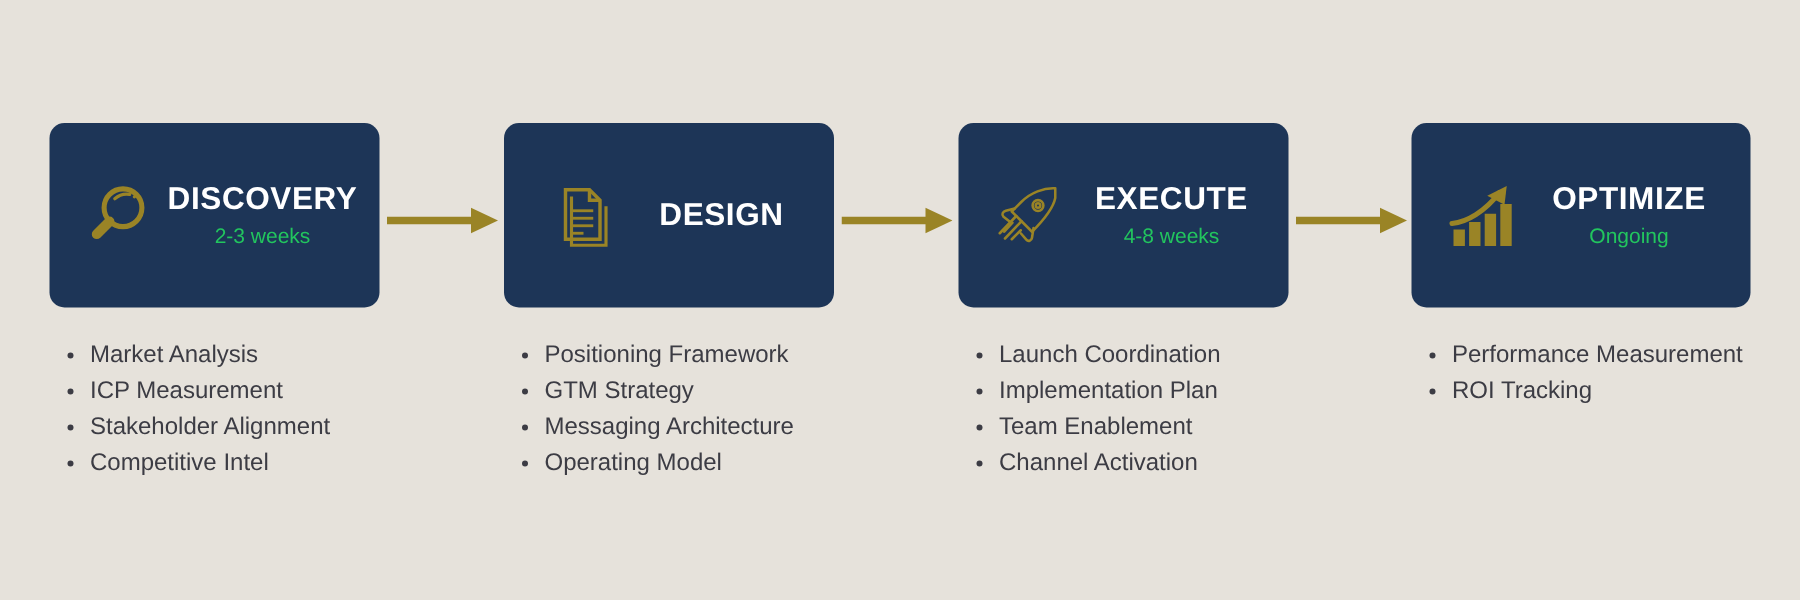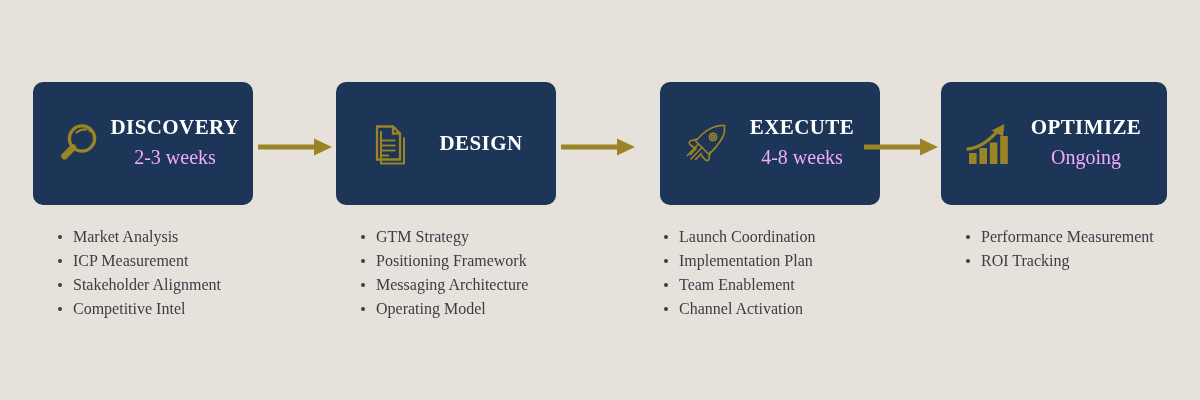--- a/index.html
+++ b/index.html
@@ -11,21 +11,20 @@
     height: 400px;
     background: #e6e2db;
     font-family: "Liberation Sans", sans-serif;
     overflow: hidden;
   }
 
   #diagram {
     position: relative;
     width: 1200px;
     height: 400px;
-    font-family: Liberation Serif, serif;
   }
 
   
   .phase {
     position: absolute;
     top: 82px;
   }
 
   .card {
     position: relative;
@@ -60,33 +59,33 @@
   .card-title {
     color: #ffffff;
     font-size: 21px;
     font-weight: bold;
     letter-spacing: 0.4px;
     line-height: 1.1;
     white-space: nowrap;
   }
 
   .card-duration {
-    color: #f0abfc;
-    font-size: 20px;
+    color: #22c55e;
+    font-size: 14px;
     font-weight: normal;
     line-height: 1.35;
     margin-top: 4px;
     white-space: nowrap;
   }
 
   
   .bullets {
     position: absolute;
     top: 143px;
-    left: 13px;
+    left: 0;
     list-style: none;
     margin: 0;
     padding: 0;
   }
   .bullets li {
     position: relative;
     color: #3c3c44;
     font-size: 16px;
     line-height: 24px;
     padding-left: 27px;
@@ -157,36 +156,36 @@
           <line x1="17.5" y1="25.5" x2="31.5" y2="25.5" stroke-width="1.9"></line>
           <line x1="17.5" y1="30.5" x2="31.5" y2="30.5" stroke-width="1.9"></line>
           <line x1="17.5" y1="35.5" x2="25" y2="35.5" stroke-width="1.9"></line>
         </svg>
       </div>
       <div class="card-text">
         <div class="card-title">DESIGN</div>
       </div>
     </div>
     <ul class="bullets">
+      <li>Positioning Framework</li>
       <li>GTM Strategy</li>
-      <li>Positioning Framework</li>
       <li>Messaging Architecture</li>
       <li>Operating Model</li>
     </ul>
   </div>
 
   <div class="connector" style="left:561px; width:74px;">
     <svg width="74" height="20" viewBox="0 0 74 20">
       <line x1="0" y1="10" x2="58" y2="10" stroke="#9a8426" stroke-width="5"></line>
       <polygon points="56,1.5 74,10 56,18.5" fill="#9a8426"></polygon>
     </svg>
   </div>
 
   <div class="phase" style="left:639px; width:220px;">
-    <div class="card" style="width:220px;margin-left:21px;">
+    <div class="card" style="width:220px;">
       <div class="card-icon">
         <svg width="50" height="50" viewBox="0 0 50 50" fill="none" stroke="#9a8426" stroke-width="1.7" stroke-linecap="round" stroke-linejoin="round">
           <path d="M43.5 6.5 C36 6 27 9.5 21 15.5 L14.5 22 L19.5 27 L28 35.5 C34 29.5 42 20.5 43.5 13 Z"></path>
           <circle cx="32" cy="18" r="3.6"></circle>
           <circle cx="32" cy="18" r="1.5"></circle>
           <path d="M16.5 20 L10.5 21.5 C8.5 22 7.5 24 9 25.5 L13.5 29"></path>
           <path d="M29 33 L28 39.5 C27.7 41.5 25.5 42.3 24.2 40.8 L20.5 36.5"></path>
           <path d="M17.5 25 L6.5 36.5"></path>
           <path d="M21 28.5 L10 40"></path>
           <path d="M15 29.5 L9.5 35.5"></path>

